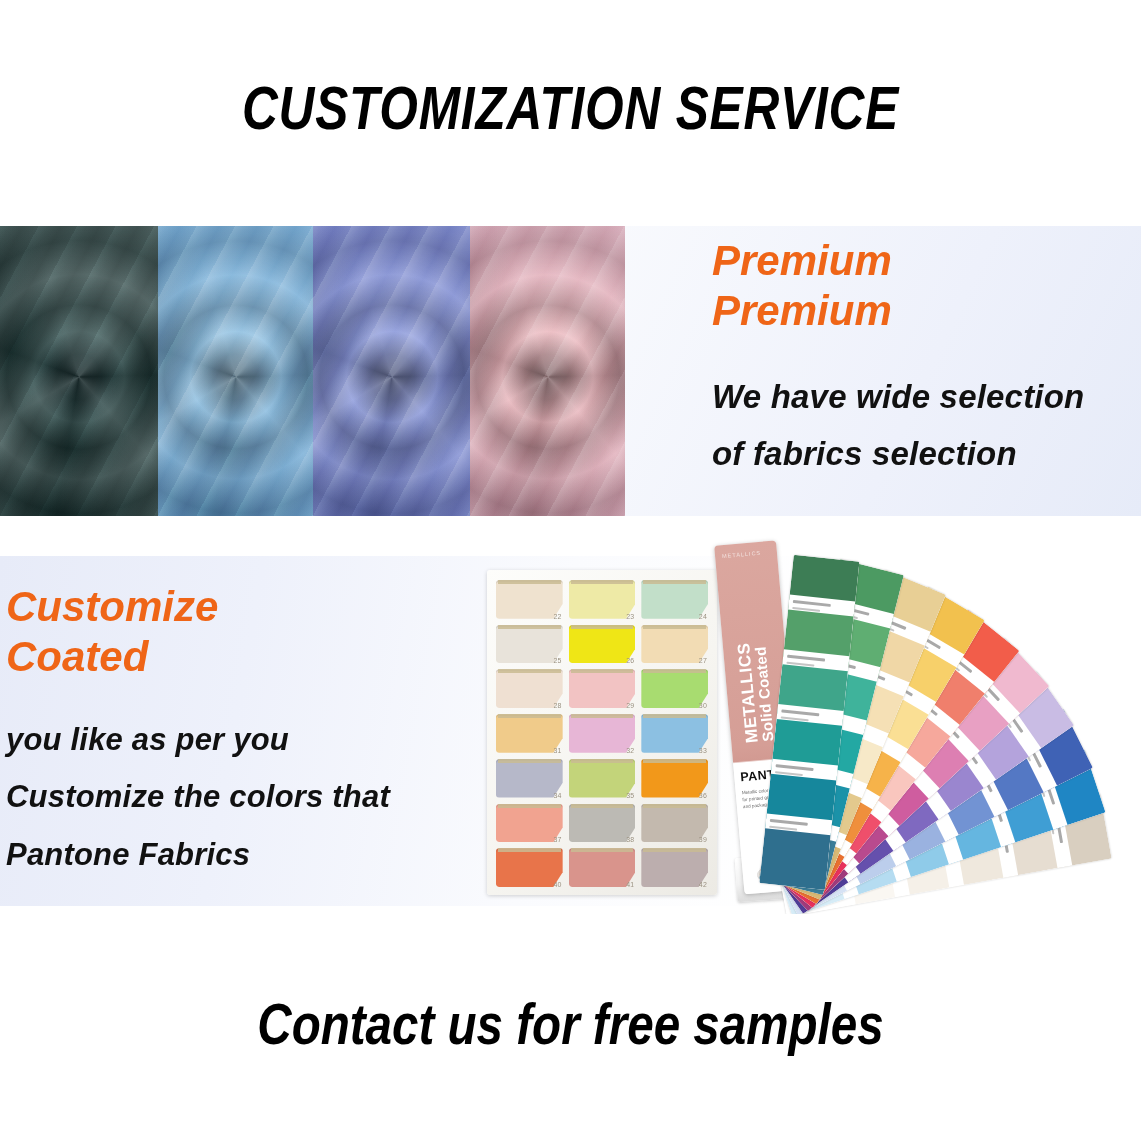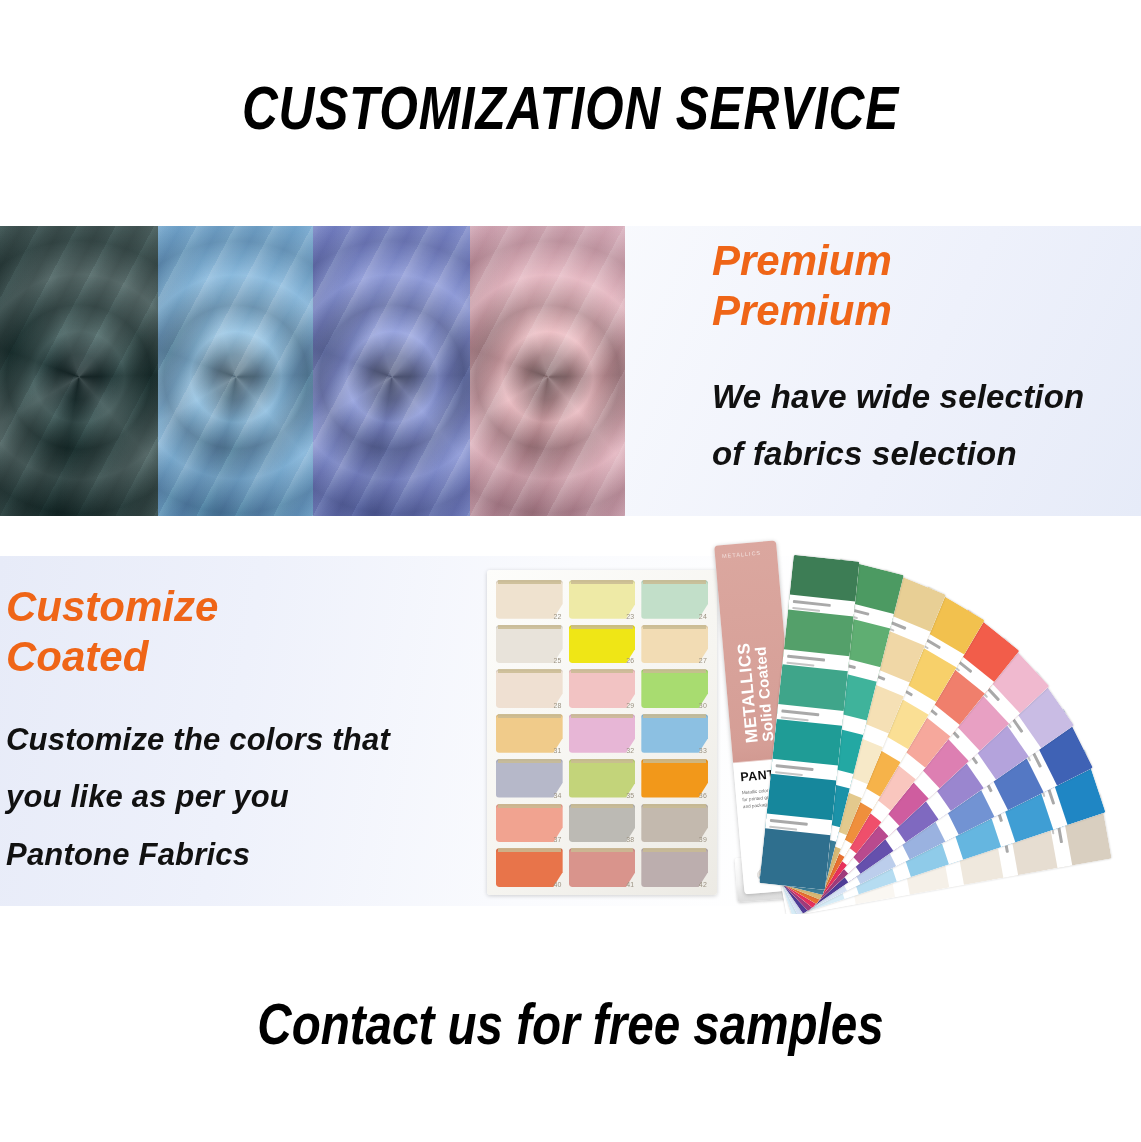--- a/index.html
+++ b/index.html
@@ -150,22 +150,22 @@
     </div>
   </div>
 
   <div class="band2">
     <div class="colcopy">
       <div class="kicker">
         <div>Customize</div>
         <div>Coated</div>
       </div>
       <div class="subcopy">
+        <div>you like as per you</div>
         <div>Customize the colors that</div>
-        <div>you like as per you</div>
         <div>Pantone Fabrics</div>
       </div>
     </div>
   </div>
 
   <div class="swatchcard">
     <div class="swgrid" id="swgrid">
         <div class="chip">
           <div class="sw" style="background: rgb(239, 226, 207);"></div>
           <div class="tab"></div>

